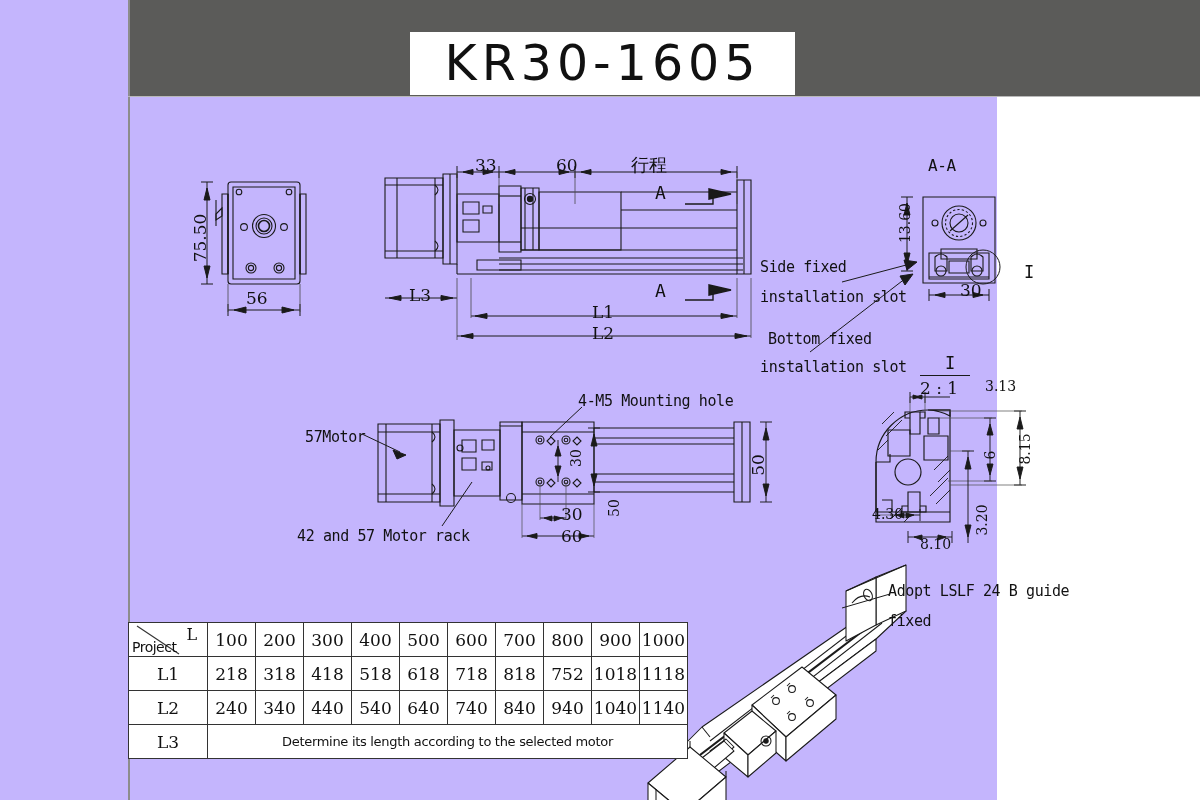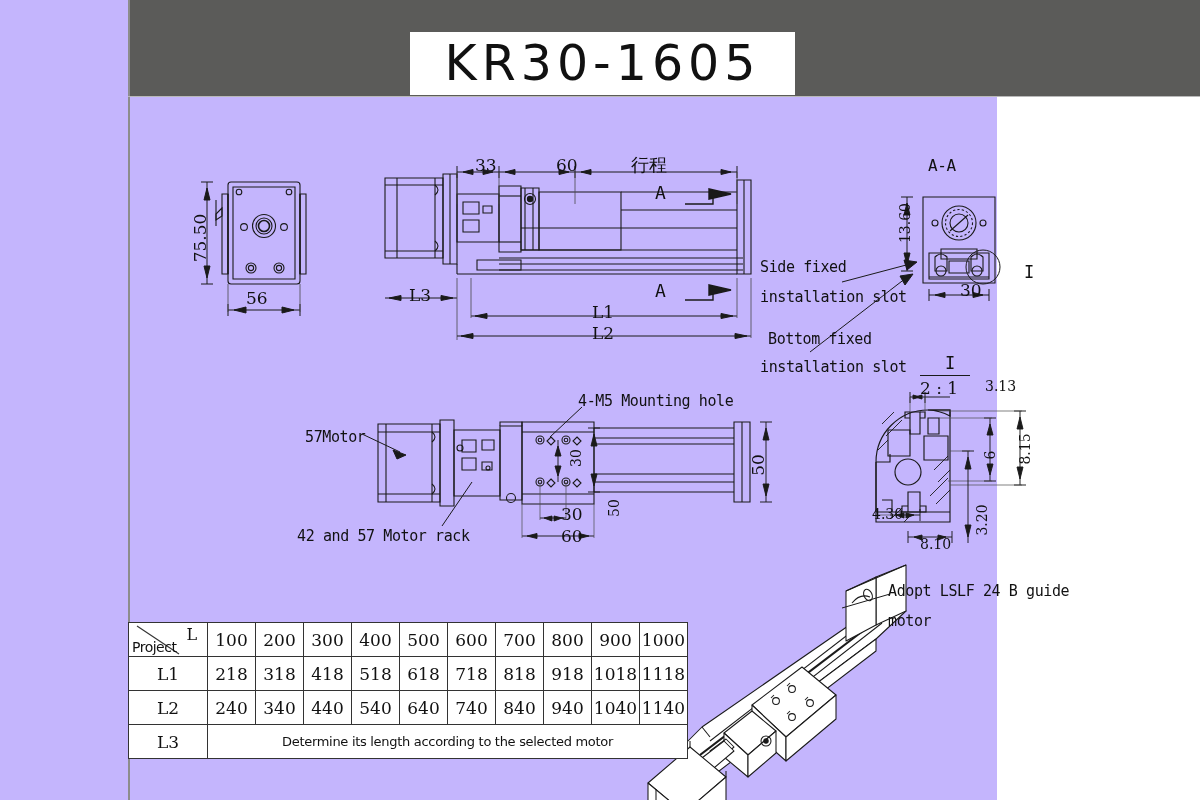--- a/index.html
+++ b/index.html
@@ -490,21 +490,21 @@
     <polygon points="8,228 50,192 86,222 44,258"></polygon>
     <polygon points="8,228 8,252 44,282 44,258"></polygon>
     <polygon points="44,258 86,222 86,246 44,282"></polygon>
     <line x1="16" y1="234" x2="16" y2="258"></line>
     <line x1="38" y1="252" x2="38" y2="276"></line>
     <ellipse cx="24" cy="252" rx="8" ry="3.4" transform="rotate(-38 24 252)"></ellipse>
     <path d="M50 192 l0 -6 M86 222 l0 -6" fill="none"></path>
   </svg>
 
   <div class="lbl" style="left:888px;top:582px;">Adopt LSLF 24 B guide</div>
-  <div class="lbl" style="left:888px;top:612px;">motor</div>
+  <div class="lbl" style="left:888px;top:612px;">fixed</div>
   <svg class="draw" style="left:840px;top:590px;width:60px;height:22px" viewBox="0 0 60 22" stroke="#1a1a1a" fill="none" stroke-width="1">
     <line x1="2" y1="18" x2="50" y2="4"></line>
   </svg>
 
   <table id="spec-table">
     <tbody>
       <tr>
         <td class="proj">
           <div class="diag">
             <svg width="78" height="33" viewBox="0 0 78 33">
@@ -527,21 +527,21 @@
       </tr>
       <tr>
         <td class="proj">L1</td>
         <td class="val">218</td>
         <td class="val">318</td>
         <td class="val">418</td>
         <td class="val">518</td>
         <td class="val">618</td>
         <td class="val">718</td>
         <td class="val">818</td>
-        <td class="val">918</td>
+        <td class="val">752</td>
         <td class="val">1018</td>
         <td class="val">1118</td>
       </tr>
       <tr>
         <td class="proj">L2</td>
         <td class="val">240</td>
         <td class="val">340</td>
         <td class="val">440</td>
         <td class="val">540</td>
         <td class="val">640</td>

